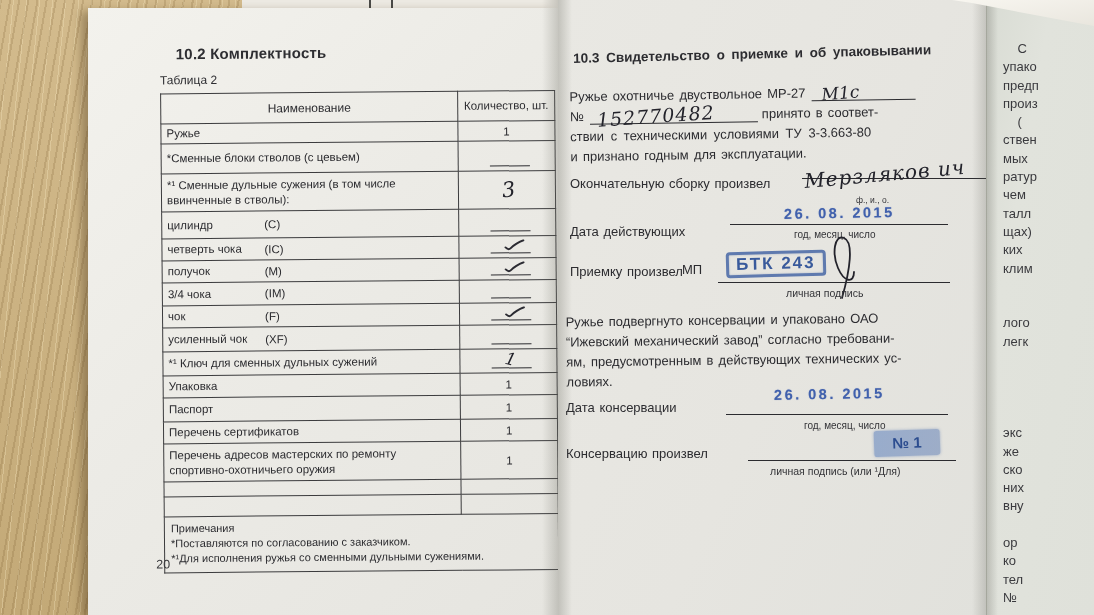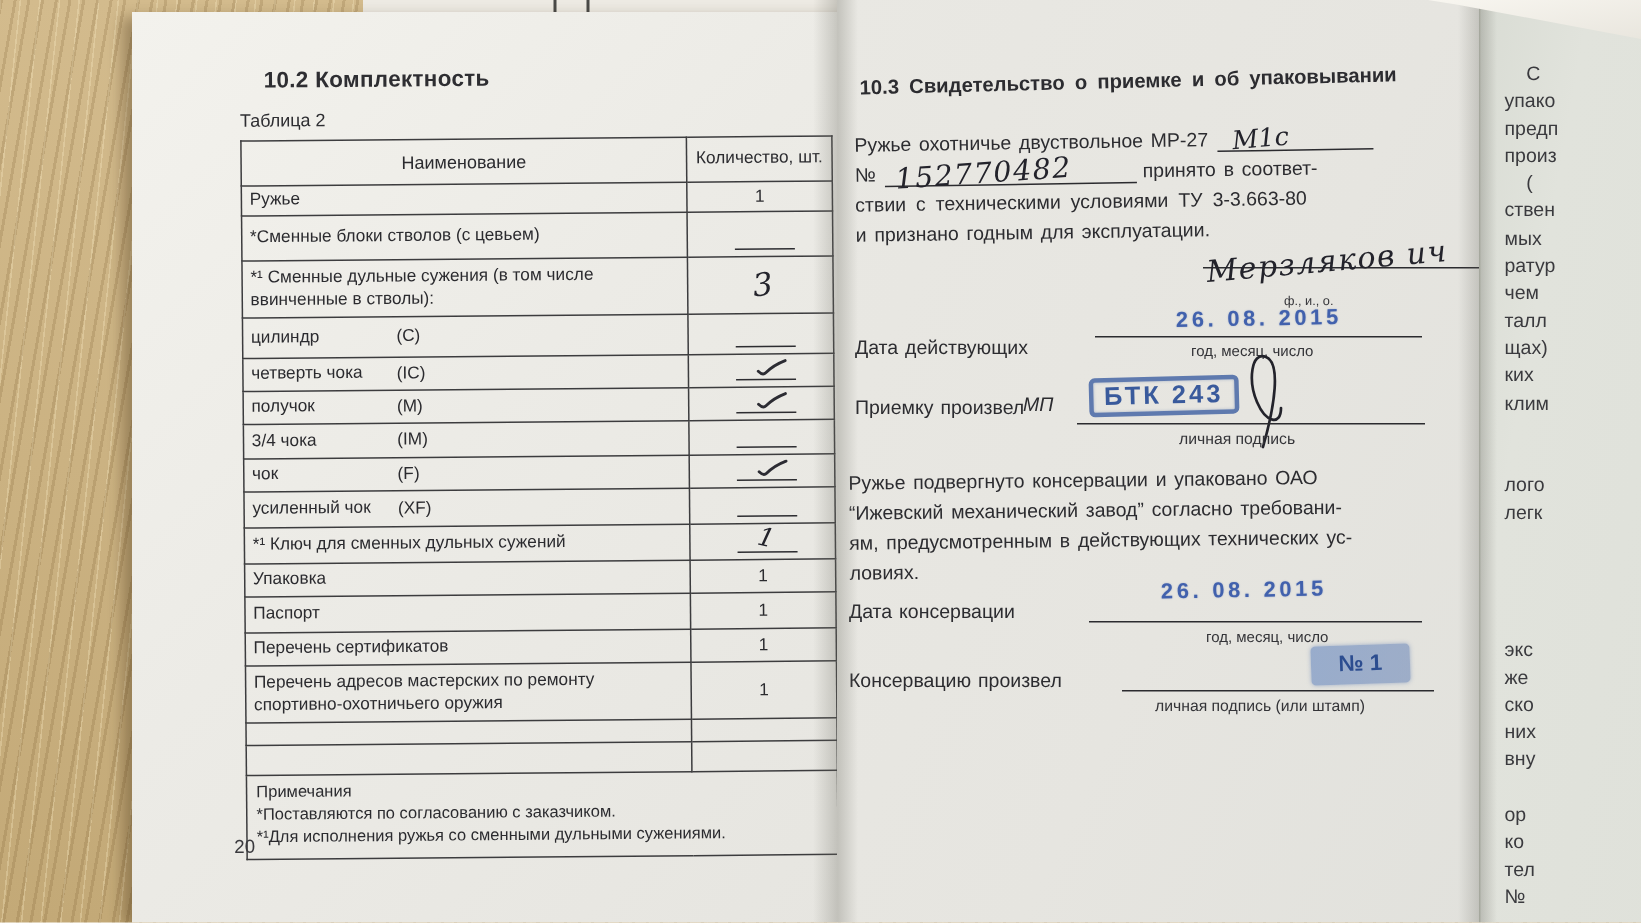--- a/index.html
+++ b/index.html
@@ -6,21 +6,21 @@
   body{
     width:1094px;height:615px;overflow:hidden;position:relative;
     font-family:"Liberation Sans",sans-serif;
     background:
       repeating-linear-gradient(100deg, rgba(120,90,45,.20) 0 2px, transparent 2px 9px),
       repeating-linear-gradient(96deg, rgba(255,242,205,.28) 0 1px, transparent 1px 13px),
       linear-gradient(180deg,#d3bb8d,#c3a977);
   }
   .scene{position:absolute;inset:0;}
   
-  .page{position:absolute;padding-left:28px;}
+  .page{position:absolute;}
   .page-left{
     left:88px;top:8px;width:470px;height:607px;
     background:linear-gradient(135deg,#f3f2ed 0%,#ecebe6 45%,#e6e5e0 100%);
     box-shadow:-7px 3px 9px rgba(70,50,20,.38);
   }
   .page-right{
     left:558px;top:0;width:428px;height:615px;
     background:linear-gradient(115deg,#e9e8e3 0%,#e6e5e0 55%,#e1e1dc 100%);
   }
   .page-next{
@@ -262,31 +262,32 @@
           <span>№</span>
           <span class="ufield" style="max-width:168px;">
             <span class="hand hand-serial">152770482</span>
           </span>
           <span class="suffix">принято в соответ-</span>
         </div>
         <div style="word-spacing:3px;">ствии с техническими условиями ТУ 3-3.663-80</div>
         <div>и признано годным для эксплуатации.</div>
       </div>
 
+      <div class="field-label" style="left:12px;top:176px;">Окончательную сборку произвел</div>
       <div class="field-line" style="left:244px;top:178px;width:184px;"></div>
       <div class="hand-name" style="left:246px;top:162px;">Мерзляков ич</div>
       <div class="field-caption" style="left:298px;top:195px;font-size:8.5px;">ф., и., о.</div>
 
       <div class="field-label" style="left:12px;top:224px;">Дата действующих</div>
       <div class="stamp-date" style="left:226px;top:205px;">26. 08. 2015</div>
       <div class="field-line" style="left:172px;top:224px;width:218px;"></div>
       <div class="field-caption" style="left:236px;top:229px;">год, месяц, число</div>
 
       <div class="field-label" style="left:12px;top:264px;">Приемку произвел</div>
-      <div class="field-label" style="left:124px;top:262px;font-style:italic;">МП</div>
+      <div class="field-label" style="left:124px;top:262px;">МП</div>
       <div class="stamp-btk" style="left:168px;top:251px;">БТК 243</div>
       <svg class="sig-svg" style="left:262px;top:232px;" width="46" height="72" viewBox="0 0 46 72">
         <path d="M22,66 C30,38 34,10 24,6 C14,2 12,22 18,36 C24,50 34,52 34,40" fill="none" stroke="#23232b" stroke-width="1.8" stroke-linecap="round"></path>
       </svg>
       <div class="field-line" style="left:160px;top:282px;width:232px;"></div>
       <div class="field-caption" style="left:228px;top:287px;font-size:10.5px;">личная подпись</div>
 
       <div class="para para2" id="cons-para">
           <div>Ружье подвергнуто консервации и упаковано ОАО</div>
           <div>“Ижевский механический завод” согласно требовани-</div>
@@ -295,21 +296,21 @@
         </div>
 
       <div class="field-label" style="left:8px;top:400px;">Дата консервации</div>
       <div class="stamp-date" style="left:216px;top:386px;">26. 08. 2015</div>
       <div class="field-line" style="left:168px;top:414px;width:222px;"></div>
       <div class="field-caption" style="left:246px;top:420px;">год, месяц, число</div>
 
       <div class="field-label" style="left:8px;top:446px;">Консервацию произвел</div>
       <div class="stamp-n1" style="left:316px;top:430px;">№ 1</div>
       <div class="field-line" style="left:190px;top:460px;width:208px;"></div>
-      <div class="field-caption" style="left:212px;top:465px;font-size:10.5px;">личная подпись (или штамп)</div>
+      <div class="field-caption" style="left:212px;top:465px;font-size:10.5px;">личная подпись (или ¹Для)</div>
     </div>
   </div>
 
   <div class="page page-next">
     <div class="frag-col" id="frag-col"><div>    С</div><div>упако</div><div>предп</div><div>произ</div><div>    (</div><div>ствен</div><div>мых</div><div>ратур</div><div>чем</div><div>талл</div><div>щах)</div><div>ких</div><div>клим</div><div>&nbsp;</div><div>&nbsp;</div><div>лого</div><div>легк</div><div>&nbsp;</div><div>&nbsp;</div><div>&nbsp;</div><div>&nbsp;</div><div>экс</div><div>же</div><div>ско</div><div>них</div><div>вну</div><div>&nbsp;</div><div>ор</div><div>ко</div><div>тел</div><div>№</div></div>
   </div>
 
   <div class="edge-shade"></div>
   <div class="gutter"></div>
   <div class="fold-corner"></div>

